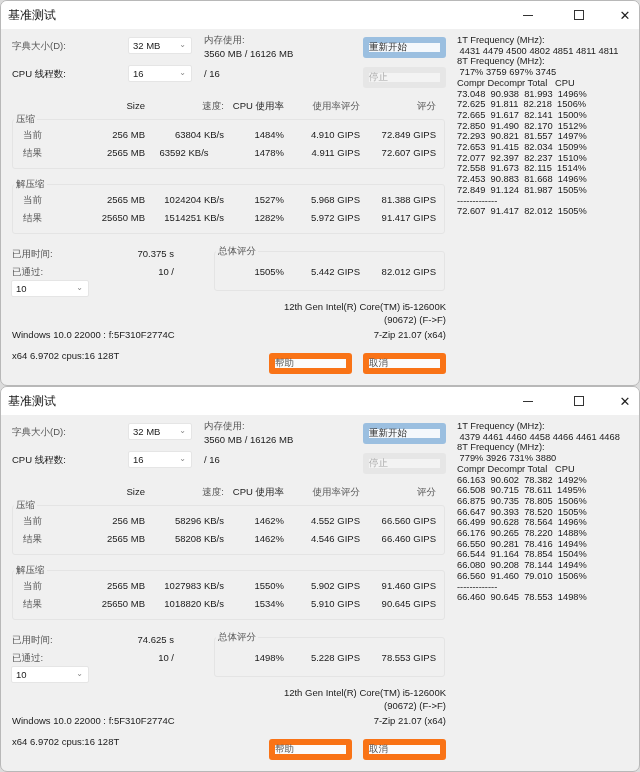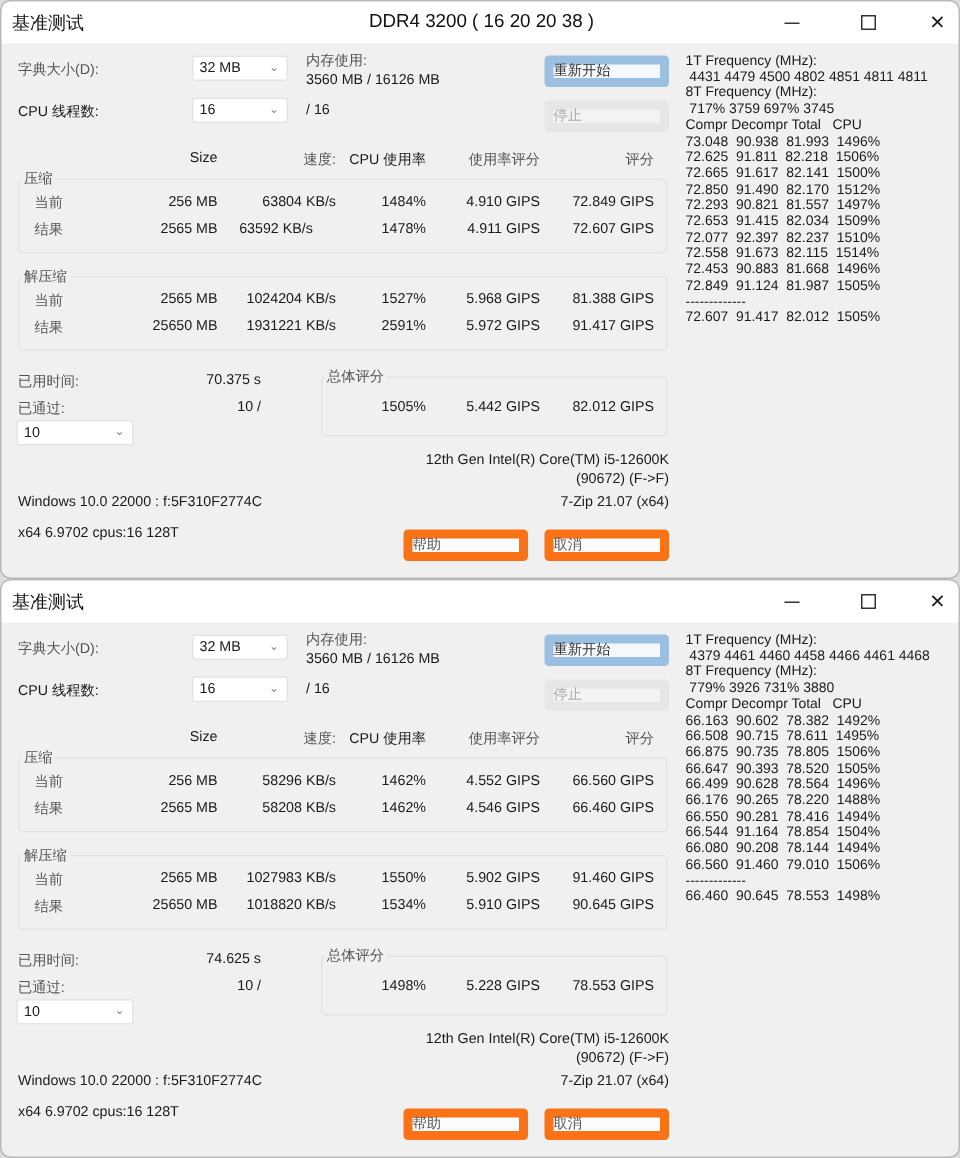--- a/index.html
+++ b/index.html
@@ -35,21 +35,20 @@
   .glabel { position: absolute; background: #f0f0f0; padding: 0 2px; color: #555; }
 
   .side { position: absolute; left: 456px; top: 34px; width: 180px; font-size: 9.3px; line-height: 10.7px; color: #1a1a1a; white-space: pre; }
 </style>
 </head>
 <body>
 
 <div class="win win1">
   <div class="titlebar">
     <span class="app-title">基准测试</span>
-    <span class="win-title">DDR4 3200 ( 16 20 20 38 )</span>
     <div class="ctrl ctrl-min">
         <div class="min-glyph"></div>
       </div>
     <div class="ctrl ctrl-max">
         <div class="max-glyph"></div>
       </div>
     <div class="ctrl ctrl-close">
         <span>✕</span>
       </div>
   </div>
@@ -110,22 +109,22 @@
   <span class="abs cjk" style="left: 22px; top: 193px;">当前</span>
   <span class="abs r" style="left: 74px; width: 70px; top: 193px;">2565 MB</span>
   <span class="abs r" style="left: 143px; width: 80px; top: 193px;">1024204 KB/s</span>
   <span class="abs r" style="left: 213px; width: 70px; top: 193px;">1527%</span>
   <span class="abs r" style="left: 289px; width: 70px; top: 193px;">5.968 GIPS</span>
   <span class="abs r" style="left: 355px; width: 80px; top: 193px;">81.388 GIPS</span>
 </div>
       <div>
   <span class="abs cjk" style="left: 22px; top: 211px;">结果</span>
   <span class="abs r" style="left: 74px; width: 70px; top: 211px;">25650 MB</span>
-  <span class="abs r" style="left: 143px; width: 80px; top: 211px;">1931221 KB/s</span>
-  <span class="abs r" style="left: 213px; width: 70px; top: 211px;">2591%</span>
+  <span class="abs r" style="left: 143px; width: 80px; top: 211px;">1514251 KB/s</span>
+  <span class="abs r" style="left: 213px; width: 70px; top: 211px;">1282%</span>
   <span class="abs r" style="left: 289px; width: 70px; top: 211px;">5.972 GIPS</span>
   <span class="abs r" style="left: 355px; width: 80px; top: 211px;">91.417 GIPS</span>
 </div>
     </div>
 
   <span class="abs cjk" style="left:11px;top:247px;">已用时间:</span>
   <span class="abs r" style="left:100px;top:247px;width:73px;">70.375 s</span>
   <span class="abs cjk" style="left:11px;top:265px;">已通过:</span>
   <span class="abs r" style="left:100px;top:265px;width:73px;">10 /</span>
   <div class="combo" style="left:10px;top:279px;width:78px;">

